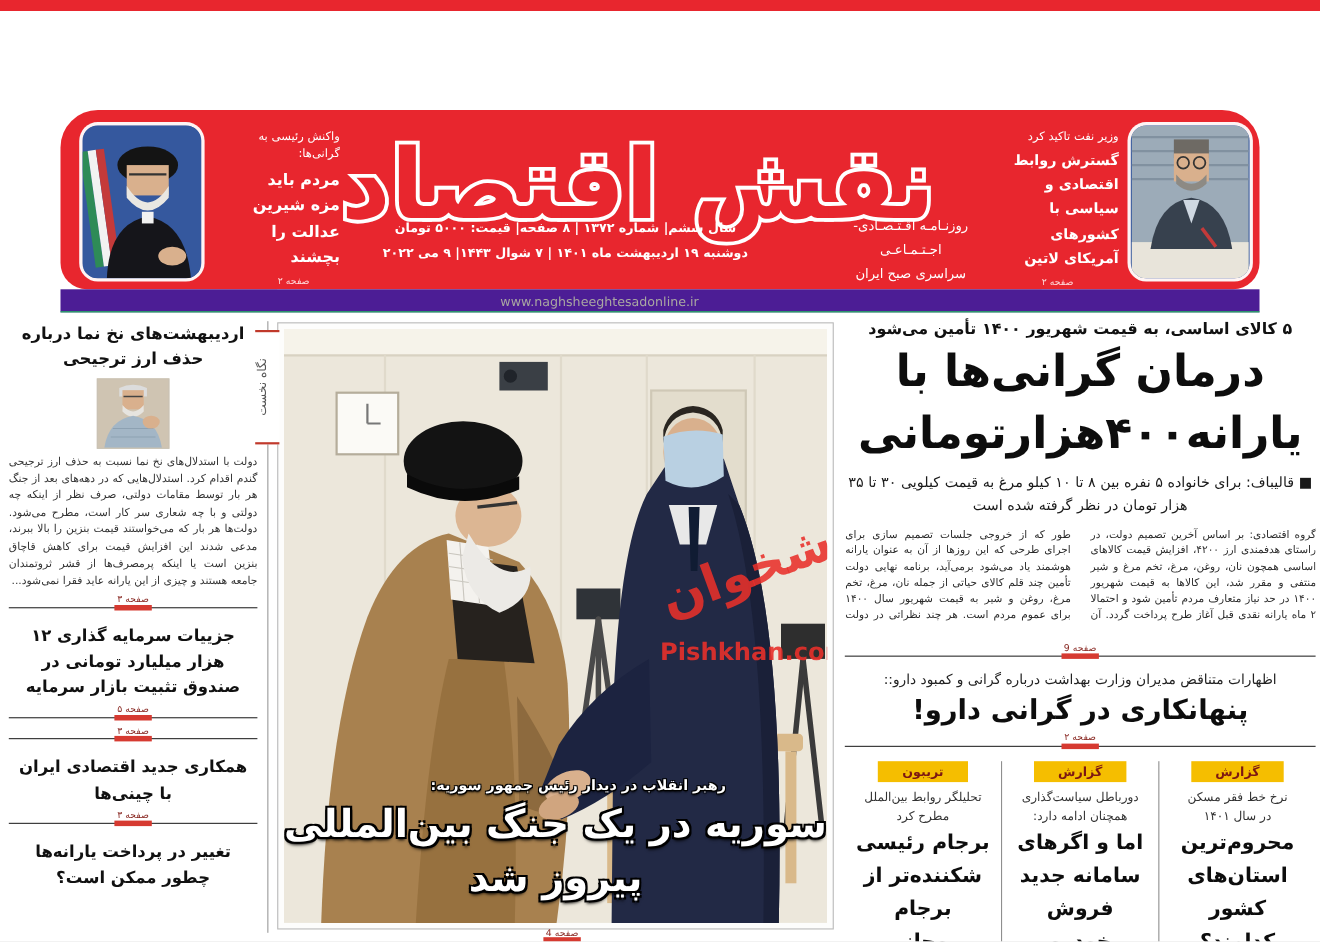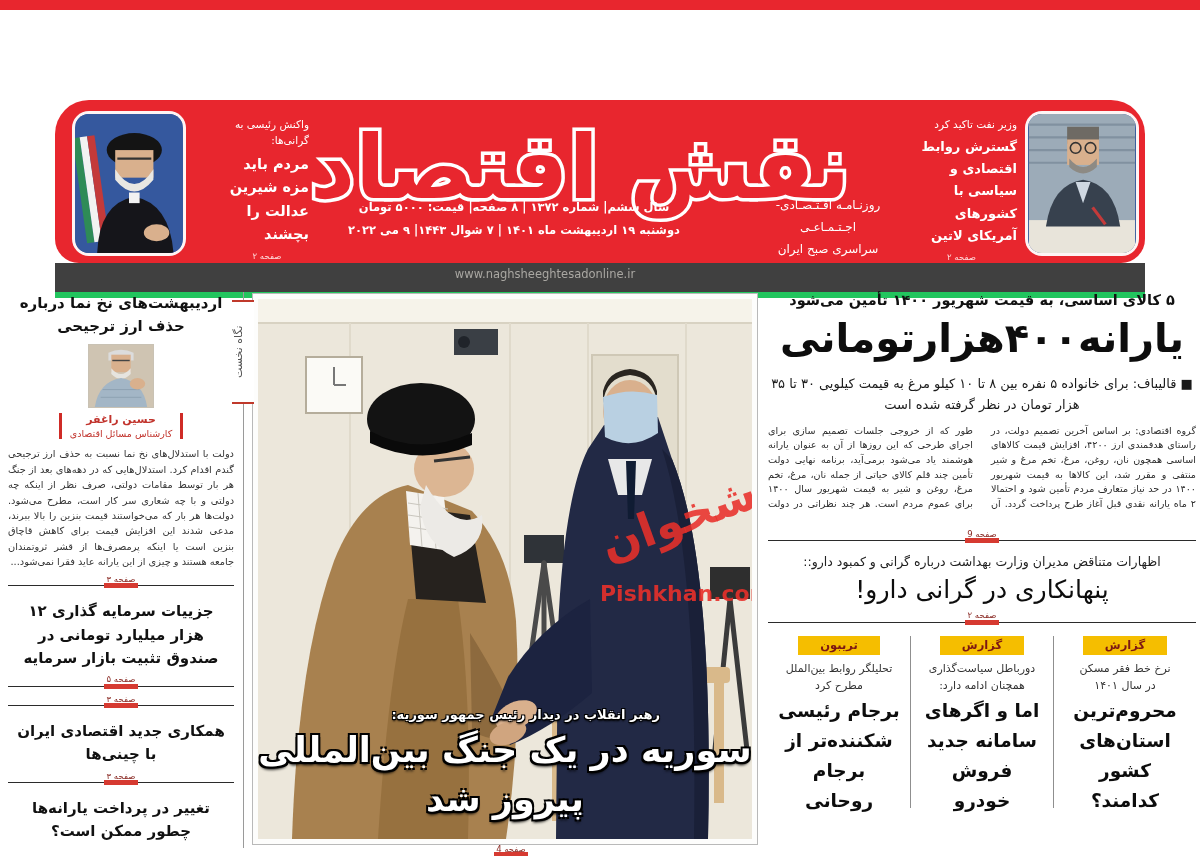--- a/index.html
+++ b/index.html
@@ -24,21 +24,21 @@
   .promo-text { flex:1 1 auto; color:#fff; padding-top:4px; }
   .promo-kicker { font-size:10.5px; line-height:1.55; margin-bottom:4px; }
   .promo-head { font-size:14.5px; font-weight:bold; line-height:1.62; }
   .promo-right .promo-head { font-size:13px; line-height:1.7; }
 
   .wmarker { margin-top:5px; text-align:center; }
   .wmarker .t { display:block; font-size:8.5px; color:#ffdddd; line-height:1.2; }
   .wmarker .b { display:block; width:30px; height:4px; background:#fff; margin:1px auto 0; }
 
   
-  .webstrip { position:absolute; left:55px; top:263px; width:1090px; height:35px; background:#404040; border-bottom:6px solid #22c55e; text-align:center; }
+  .webstrip { position:absolute; left:55px; top:263px; width:1090px; height:21px; background:#4c1d95; border-bottom:1px solid #22c55e; text-align:center; }
   .webstrip span { font-size:11.5px; color:#a9a7a2; line-height:21px; display:inline-block; transform:translateX(-55px); direction:ltr; }
 
   
   .pmarker { margin:2px auto 0; }
   .pmarker .t { display:block; text-align:center; font-size:8.5px; color:#8a2a24; line-height:1.35; }
   .pmarker .l { position:relative; height:6px; border-top:1px solid #2b2b2b; }
   .pmarker .l i { position:absolute; left:50%; top:-3px; transform:translateX(-50%); width:34px; height:5px; background:#d63a31; display:block; }
 
   
   .sidebar { position:absolute; left:8px; top:292px; width:226px; }
@@ -73,21 +73,21 @@
   
   .maincol { position:absolute; left:768px; top:292px; width:428px; }
   .ms-kicker { text-align:center; font-size:14.5px; font-weight:bold; color:#111; margin-bottom:2px; }
   .ms-head { text-align:center; font-size:40px; font-weight:bold; color:#0d0d0d; line-height:1.4; letter-spacing:-1px; }
   .ms-sub { text-align:center; font-size:13px; font-weight:normal; color:#1a1a1a; line-height:1.65; margin:7px 2px 8px; }
   .ms-body { direction:rtl; column-count:2; column-gap:18px; column-fill:auto; height:101px; overflow:hidden;
     font-size:9.6px; color:#2b2b2b; text-align:justify; line-height:1.52; margin-bottom:4px; }
   .fullmarker { margin-top:2px; }
 
   .ds-kicker { text-align:center; font-size:12.5px; color:#222; margin-top:7px; line-height:1.5; }
-  .ds-head { text-align:center; font-size:25px; font-weight:normal; color:#0d0d0d; line-height:1.45; }
+  .ds-head { text-align:center; font-size:25px; font-weight:bold; color:#0d0d0d; line-height:1.45; }
 
   .brow { display:flex; align-items:stretch; margin-top:8px; height:172px; }
   .bcol { flex:1 1 0; padding:0 10px; display:flex; flex-direction:column; align-items:center; }
   .bcol:not(:last-child) { border-left:1px solid #8f8f8f; }
   .btag { display:inline-block; background:#f5be00; color:#7c1713; font-size:11.5px; font-weight:bold; padding:2px 22px 3px; margin-bottom:5px; }
   .bkick { text-align:center; font-size:11px; color:#333; line-height:1.55; }
   .bhead { text-align:center; font-size:18.5px; font-weight:bold; color:#0d0d0d; line-height:1.62; margin-top:2px; }
 </style>
 </head>
 <body>
@@ -186,28 +186,20 @@
         <path d="M23 24 Q33 36 43 24 L43 30 Q33 40 23 30 Z" fill="#e6e4df"></path>
         <line x1="24" y1="16" x2="42" y2="16" stroke="#444" stroke-width="1.5"></line>
         <path d="M6 64 Q10 38 33 34 Q56 38 60 64 Z" fill="#a3b6c6"></path>
         <g stroke="#8da1b2" stroke-width="1">
             <line x1="14" y1="46" x2="52" y2="46"></line>
             <line x1="12" y1="54" x2="54" y2="54"></line>
           </g>
         <ellipse cx="50" cy="40" rx="8" ry="6" fill="#d9b08d"></ellipse>
       </svg>
     </div>
-    <div class="byline">
-      <span class="bar"></span>
-      <span>
-        <span class="name" style="display:block">حسین راغفر</span>
-        <span class="role" style="display:block">کارشناس مسائل اقتصادی</span>
-      </span>
-      <span class="bar"></span>
-    </div>
     <div class="sb-body">دولت با استدلال‌های نخ نما نسبت به حذف ارز ترجیحی گندم اقدام کرد. استدلال‌هایی که در دهه‌های بعد از جنگ هر بار توسط مقامات دولتی، صرف نظر از اینکه چه دولتی و با چه شعاری سر کار است، مطرح می‌شود. دولت‌ها هر بار که می‌خواستند قیمت بنزین را بالا ببرند، مدعی شدند این افزایش قیمت برای کاهش قاچاق بنزین است یا اینکه پرمصرف‌ها از قشر ثروتمندان جامعه هستند و چیزی از این یارانه عاید فقرا نمی‌شود...</div>
     <div class="pmarker">
       <span class="t">صفحه ۳</span>
       <div class="l">
           <i></i>
         </div>
     </div>
 
     <div class="sb-item">جزییات سرمایه گذاری ۱۲ هزار میلیارد تومانی در صندوق تثبیت بازار سرمایه</div>
     <div class="pmarker">
@@ -340,20 +332,21 @@
     <span class="t">صفحه 4</span>
     <div class="l">
         <i></i>
       </div>
   </div>
 
   <div class="maincol">
 
     <div class="ms-kicker">۵ کالای اساسی، به قیمت شهریور ۱۴۰۰ تأمین می‌شود</div>
     <div class="ms-head">
+      <div>درمان گرانی‌ها با</div>
       <div>یارانه۴۰۰هزارتومانی</div>
     </div>
     <div class="ms-sub">■ قالیباف: برای خانواده ۵ نفره بین ۸ تا ۱۰ کیلو مرغ به قیمت کیلویی ۳۰ تا ۳۵ هزار تومان در نظر گرفته شده است</div>
     <div class="ms-body">گروه اقتصادی: بر اساس آخرین تصمیم دولت، در راستای هدفمندی ارز ۴۲۰۰، افزایش قیمت کالاهای اساسی همچون نان، روغن، مرغ، تخم مرغ و شیر منتفی و مقرر شد، این کالاها به قیمت شهریور ۱۴۰۰ در حد نیاز متعارف مردم تأمین شود و احتمالا ۲ ماه یارانه نقدی قبل آغاز طرح پرداخت گردد. آن طور که از خروجی جلسات تصمیم سازی برای اجرای طرحی که این روزها از آن به عنوان یارانه هوشمند یاد می‌شود برمی‌آید، برنامه نهایی دولت تأمین چند قلم کالای حیاتی از جمله نان، مرغ، تخم مرغ، روغن و شیر به قیمت شهریور سال ۱۴۰۰ برای عموم مردم است. هر چند نظراتی در دولت مطرح بود که پس از حذف ارز ۴۲۰۰ تومانی نهاده‌های دامی، روغن و نان، در راستای جبران افزایش قیمت کالاهای مربوطه، یارانه نقدی به مردم پرداخت شود، ولی ظاهرا این نظر به دلیل اینکه ممکن است یارانه نقدی مورد نظر کفاف تأمین کالاهای اساسی مد نظر مردم را نکند...</div>
     <div class="pmarker fullmarker">
       <span class="t">صفحه 9</span>
       <div class="l">
           <i></i>
         </div>
     </div>

